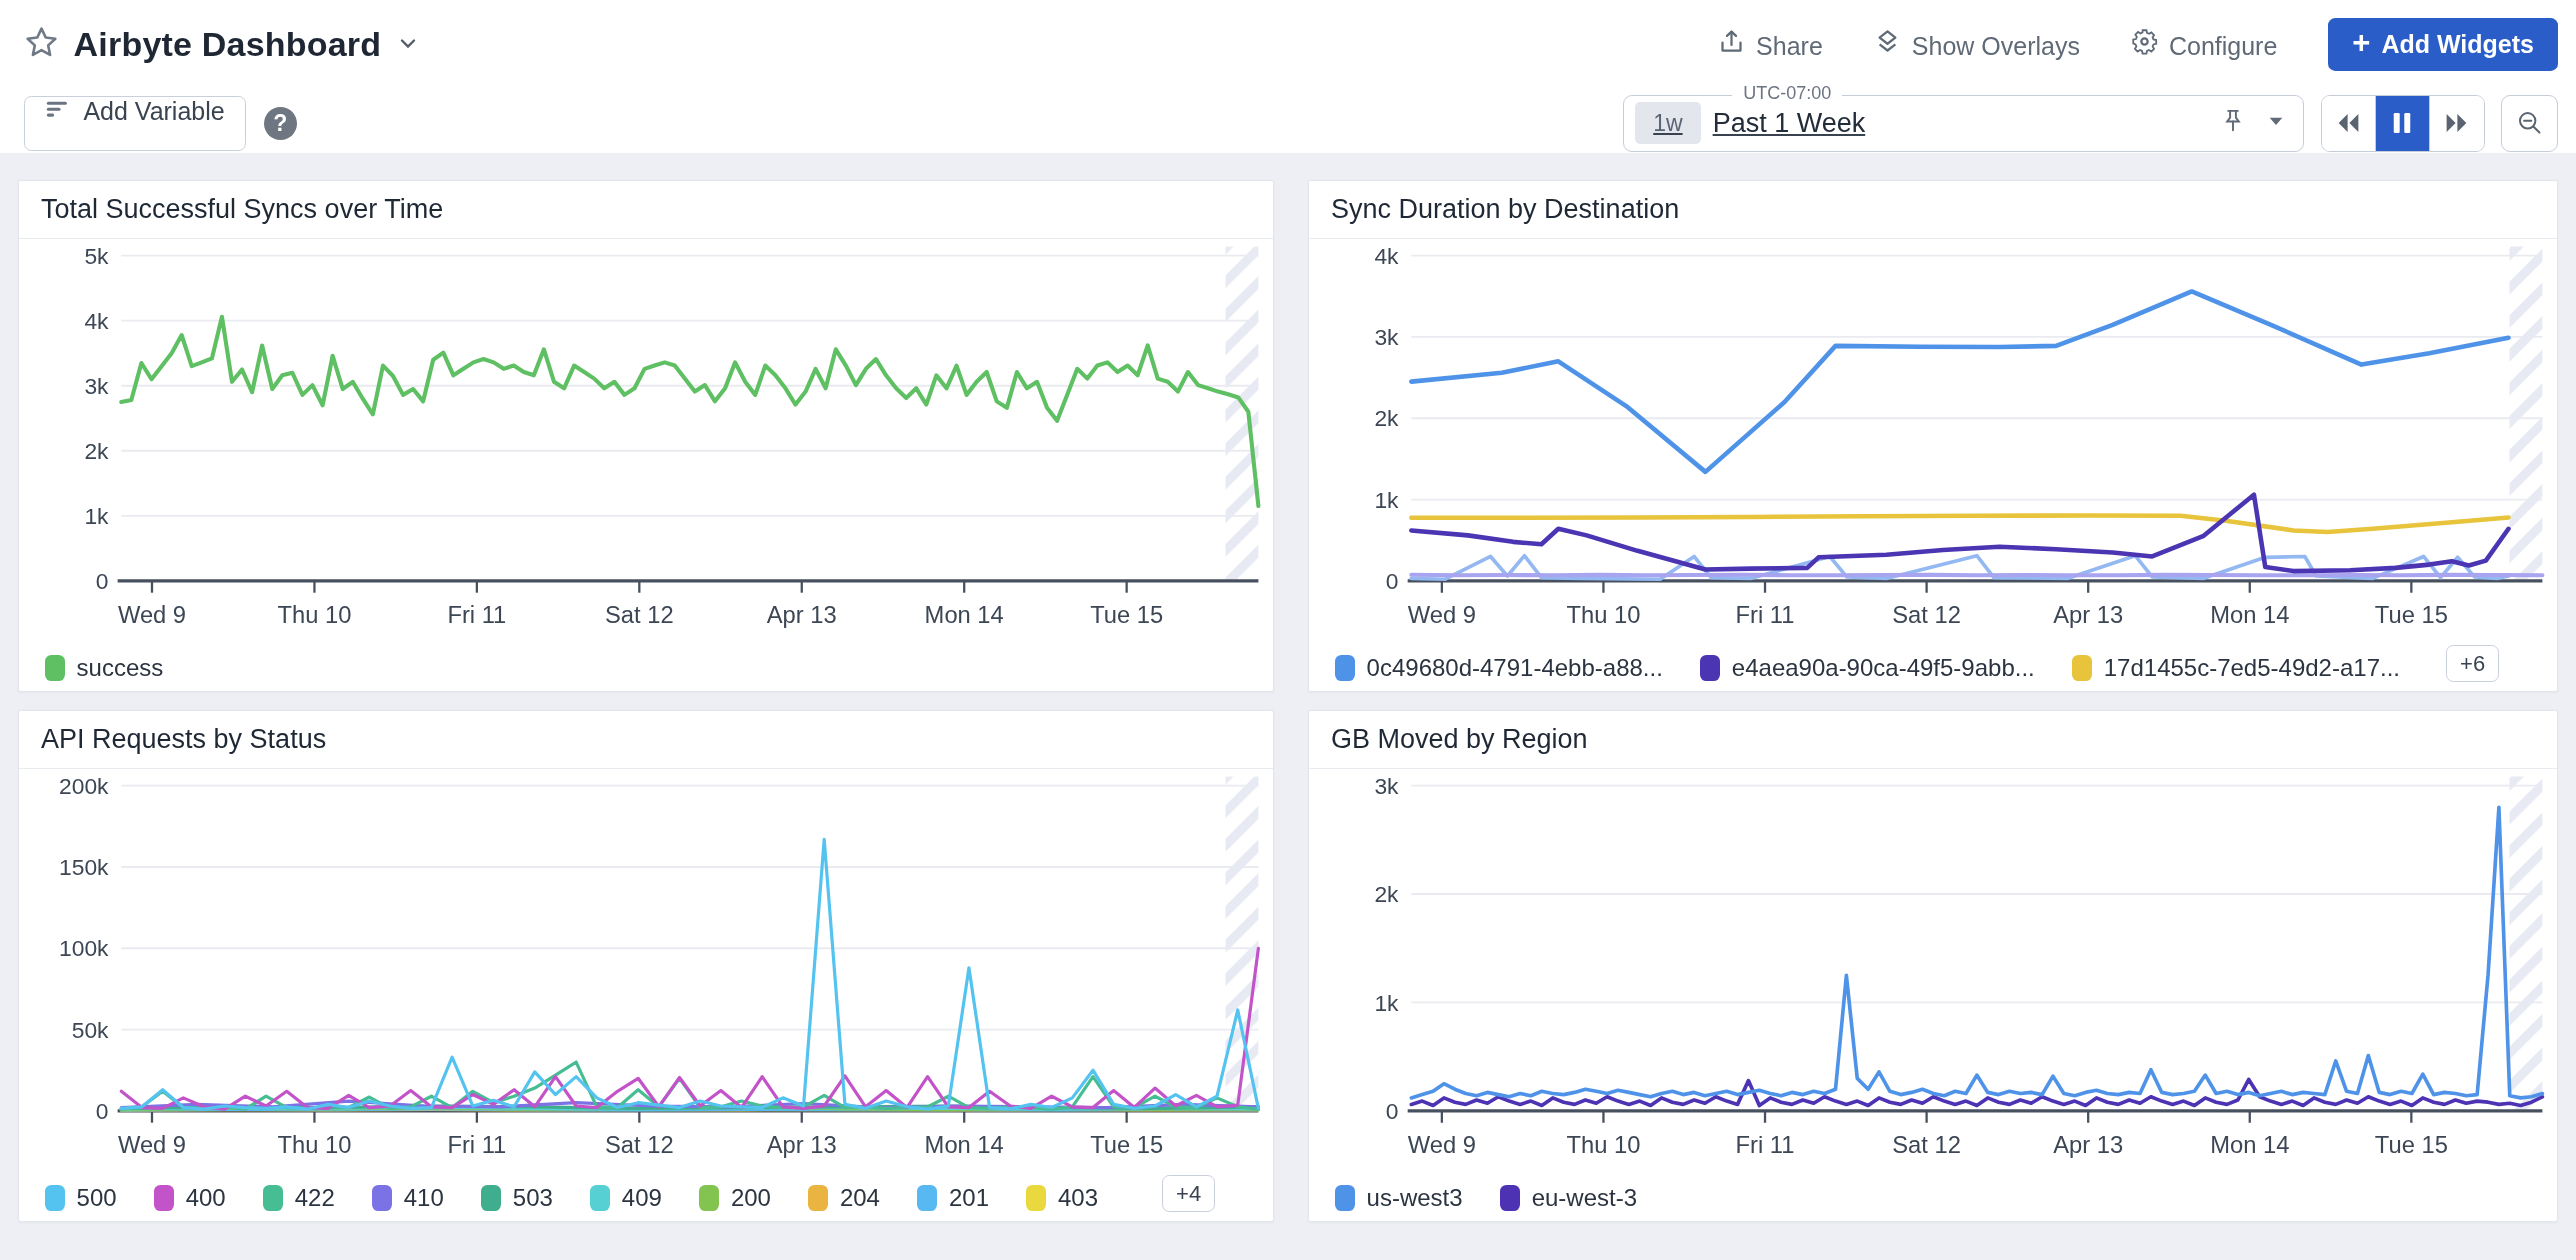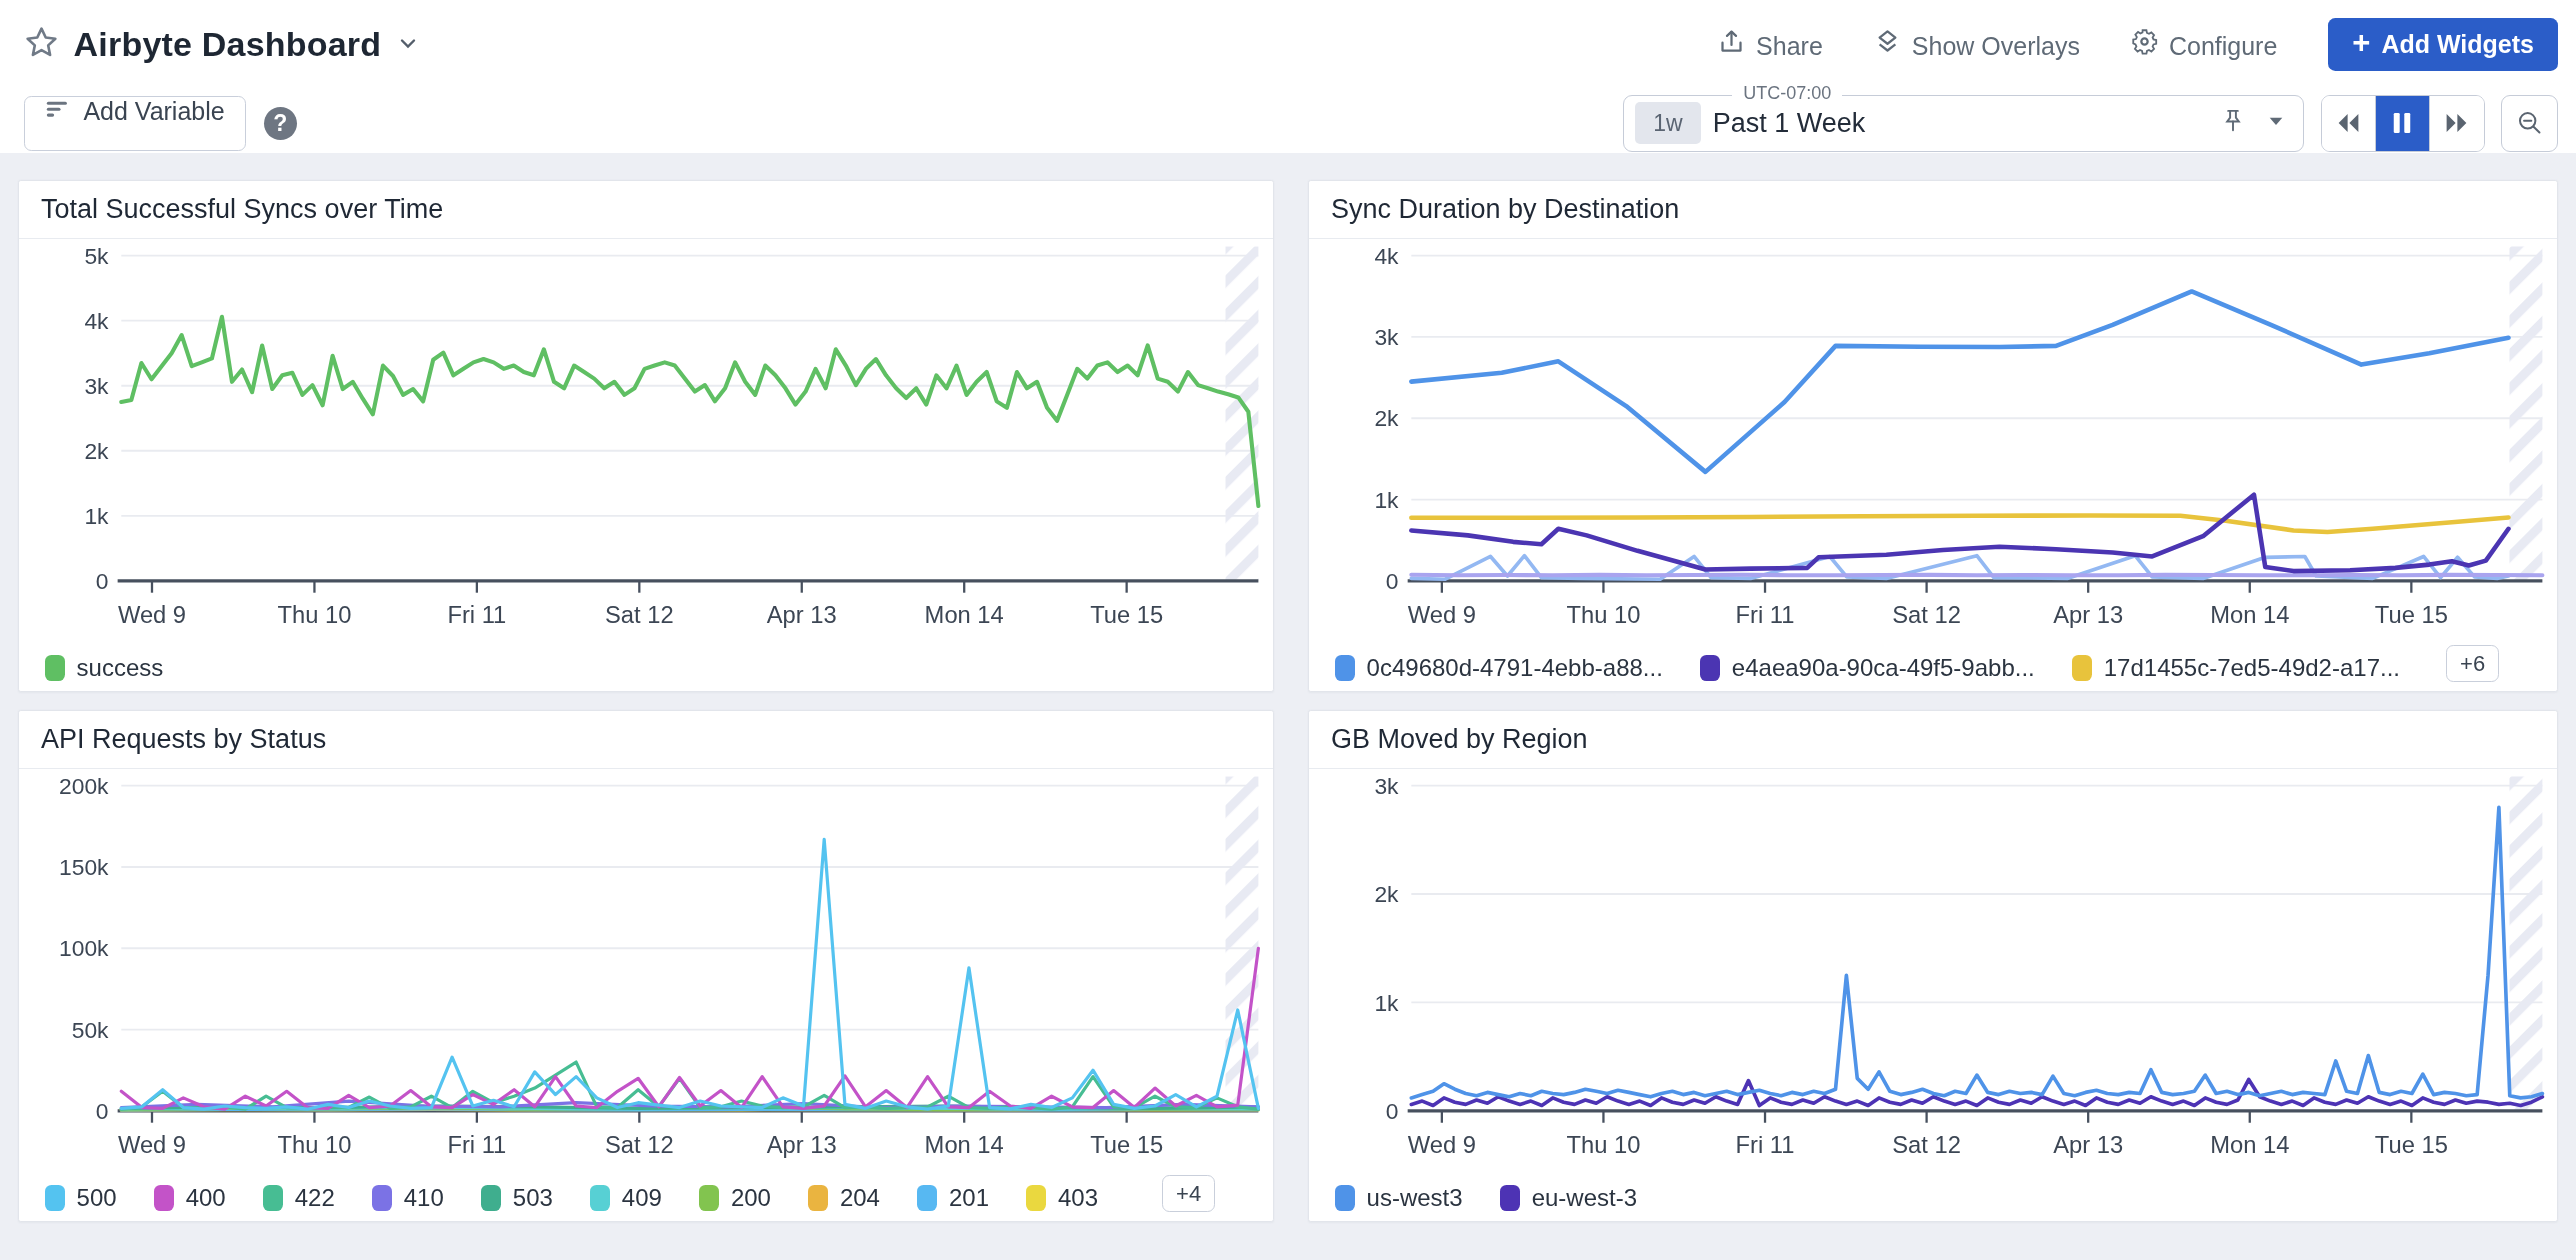--- a/index.html
+++ b/index.html
@@ -13,21 +13,21 @@
   .menu { margin-left:auto; display:flex; align-items:center; gap:51px; }
   .menu-btn { display:flex; align-items:flex-end; gap:11px; font-size:25px; color:#5f6a76; background:none; border:none; cursor:pointer; font-family:inherit; }
   .primary-btn { display:flex; align-items:center; gap:11px; background:#2b5dc8; color:#fff; font-size:25px; font-weight:600; border:none; border-radius:7.3px; height:53px; padding:0 24px; cursor:pointer; font-family:inherit; }
   .primary-btn .plus { font-size:31px; font-weight:700; line-height:1; margin-top:-2.7px; }
 
   .row2 { display:flex; align-items:center; justify-content:space-between; padding:0 18px 0 24px; height:88px; }
   .row2-left { display:flex; align-items:center; gap:18px; }
   .outline-btn { display:flex; gap:12.8px; background:#fff; border:1.4px solid #c9cfdb; border-radius:7.3px; height:55px; padding:0 20px; font-size:25px; color:#3a4451; cursor:pointer; font-family:inherit; }
   .help-circle { width:33px; height:33px; border-radius:50%; background:#6e7682; color:#fff; font-size:23px; font-weight:700; display:flex; align-items:center; justify-content:center; }
 
-  .row2-right { display:flex; align-items:flex-start; gap:16.4px; }
+  .row2-right { display:flex; align-items:flex-start; gap:16.4px;text-decoration:underline; }
   .time-picker { position:relative; display:flex; align-items:center; width:681px; height:57px; border:1.4px solid #c6ccd8; border-radius:9px; background:#fff; padding:0 18px 0 11px; cursor:pointer; }
   .tz-label { position:absolute; top:-12.8px; left:108px; background:#fff; padding:0 11px; font-size:18px; color:#6b7480; }
   .range-chip { background:#e3e6ed; color:#5a6472; border-radius:5px; font-size:23px; padding:7.3px 18px; }
   .range-text { font-size:27px; color:#232c39; margin-left:12px; }
   .picker-icons { margin-left:auto; display:flex; align-items:center; gap:22px; }
   .btn-group { display:flex; height:57px; border:1.4px solid #c6ccd8; border-radius:9px; overflow:hidden; background:#fff; }
   .nav-btn { width:54px; height:100%; display:flex; align-items:center; justify-content:center; background:#fff; border:none; border-right:1.4px solid #c6ccd8; cursor:pointer; }
   .nav-btn:last-child { border-right:none; }
   .nav-btn.active { background:#2b5dc8; }
   .square-btn { width:57px; height:57px; border:1.4px solid #c6ccd8; border-radius:9px; background:#fff; display:flex; align-items:center; justify-content:center; cursor:pointer; }

